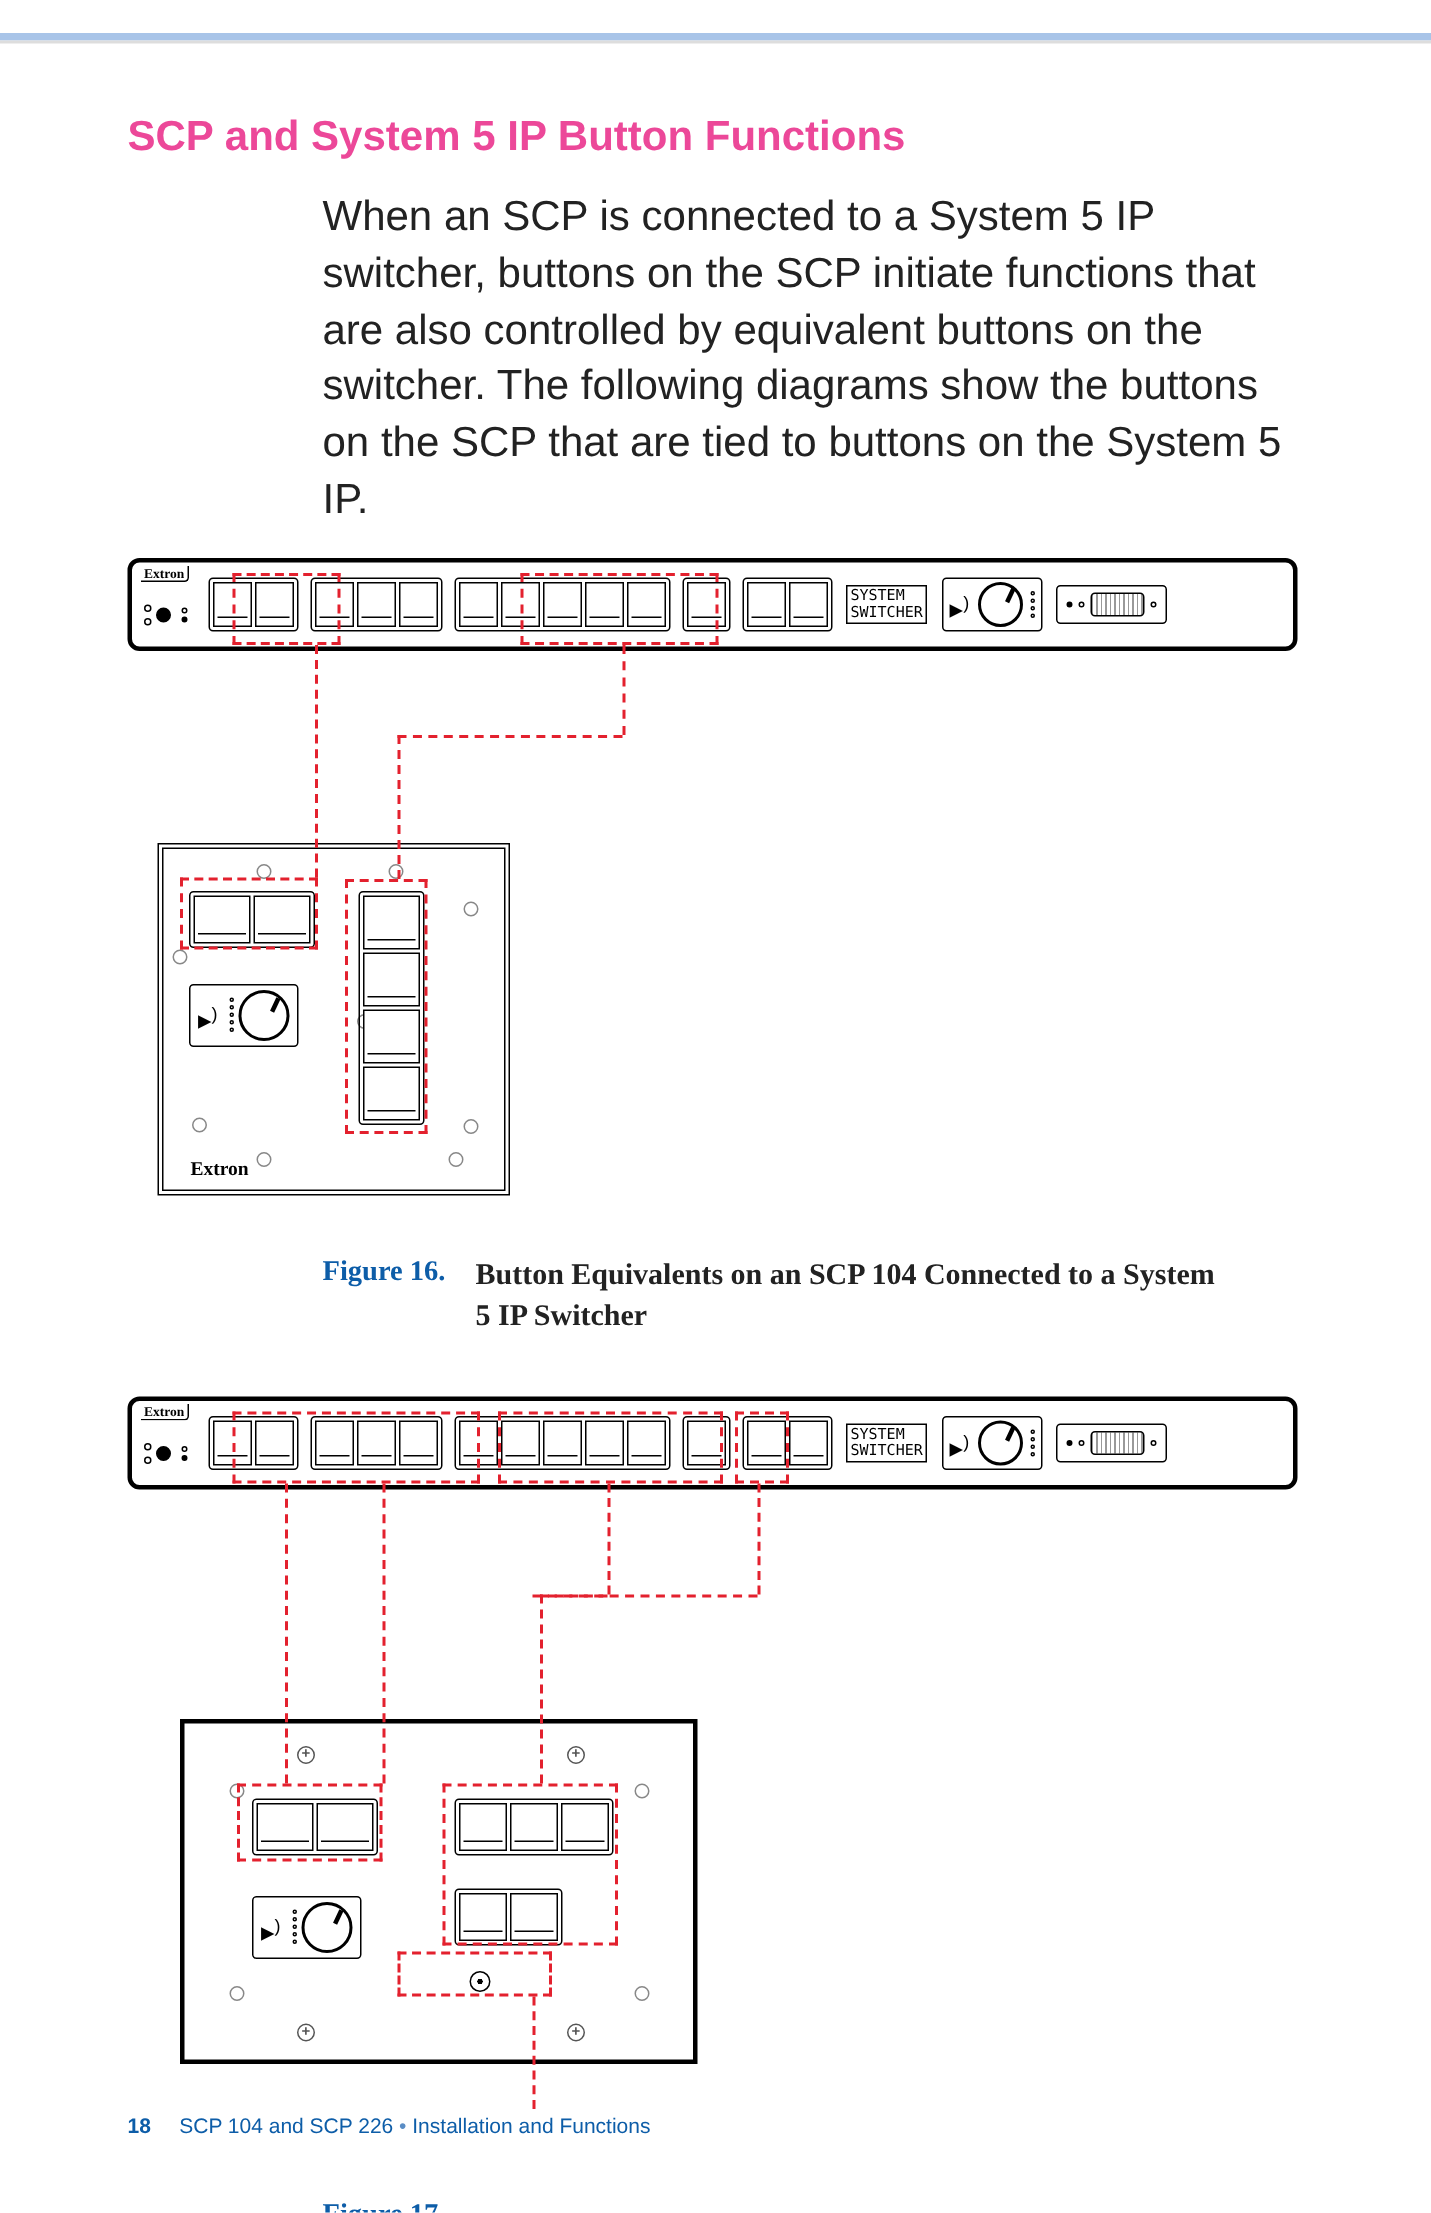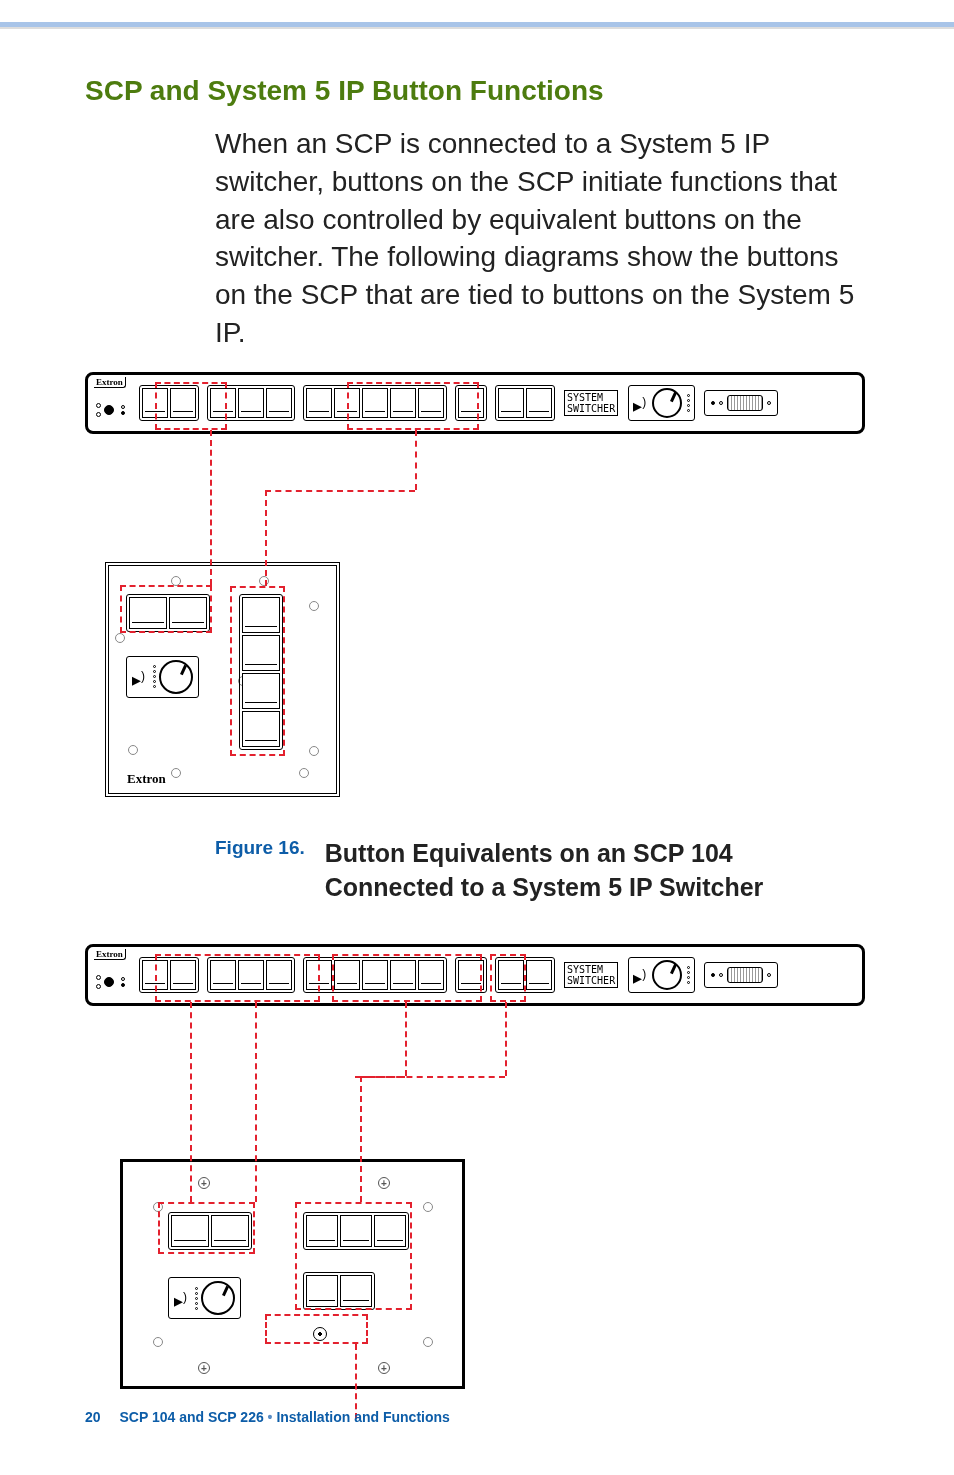--- a/index.html
+++ b/index.html
@@ -32,21 +32,21 @@
     }
     .content {
       position: absolute;
       top: 75px;
       left: 85px;
       right: 85px;
     }
     .section-title {
       font-size: 28px;
       font-weight: bold;
-      color: #4d7c0f;
+      color: #ec4899;
       margin-bottom: 18px;
     }
     .body-text {
       font-size: 28px;
       color: #222;
       line-height: 1.35;
       margin-left: 130px;
       margin-bottom: 20px;
     }
     
@@ -349,48 +349,49 @@
       background: radial-gradient(circle, #000 20%, transparent 22%);
     }
     
     
     .figure-caption {
       margin-left: 130px;
       margin-top: 30px;
       margin-bottom: 40px;
       display: flex;
       gap: 20px;
+      font-family: Liberation Serif, serif;
     }
     .figure-num {
       font-size: 19px;
       font-weight: bold;
       color: #0d5da8;
     }
     .figure-text {
-      font-size: 25px;
+      font-size: 20px;
       font-weight: bold;
       color: #222;
       line-height: 1.35;
       max-width: 500px;
     }
     
     
     .footer {
       position: absolute;
       bottom: 50px;
       left: 85px;
       font-size: 14px;
     }
     .page-num {
       font-weight: bold;
       color: #0d5da8;
       margin-right: 15px;
     }
     .footer-text {
-      font-weight: bold;
+      font-weight: normal;
       color: #0d5da8;
     }
     .footer-separator {
       color: #5a8dc5;
     }
     
     .diagram1 {
       position: relative;
       height: 435px;
     }
@@ -634,17 +635,17 @@
     <div class="dash-line vert" style="top:400px; left:270px; height:75px;"></div>
   </div>
 
   <div class="figure-caption">
     <span class="figure-num">Figure 17.</span>
   </div>
 
 </div>
 
 <div class="footer">
-  <span class="page-num">20</span>
+  <span class="page-num">18</span>
   <span class="footer-text">SCP 104 and SCP 226</span>
   <span class="footer-text footer-separator"> • </span>
   <span class="footer-text">Installation and Functions</span>
 </div>
 
 </body></html>

